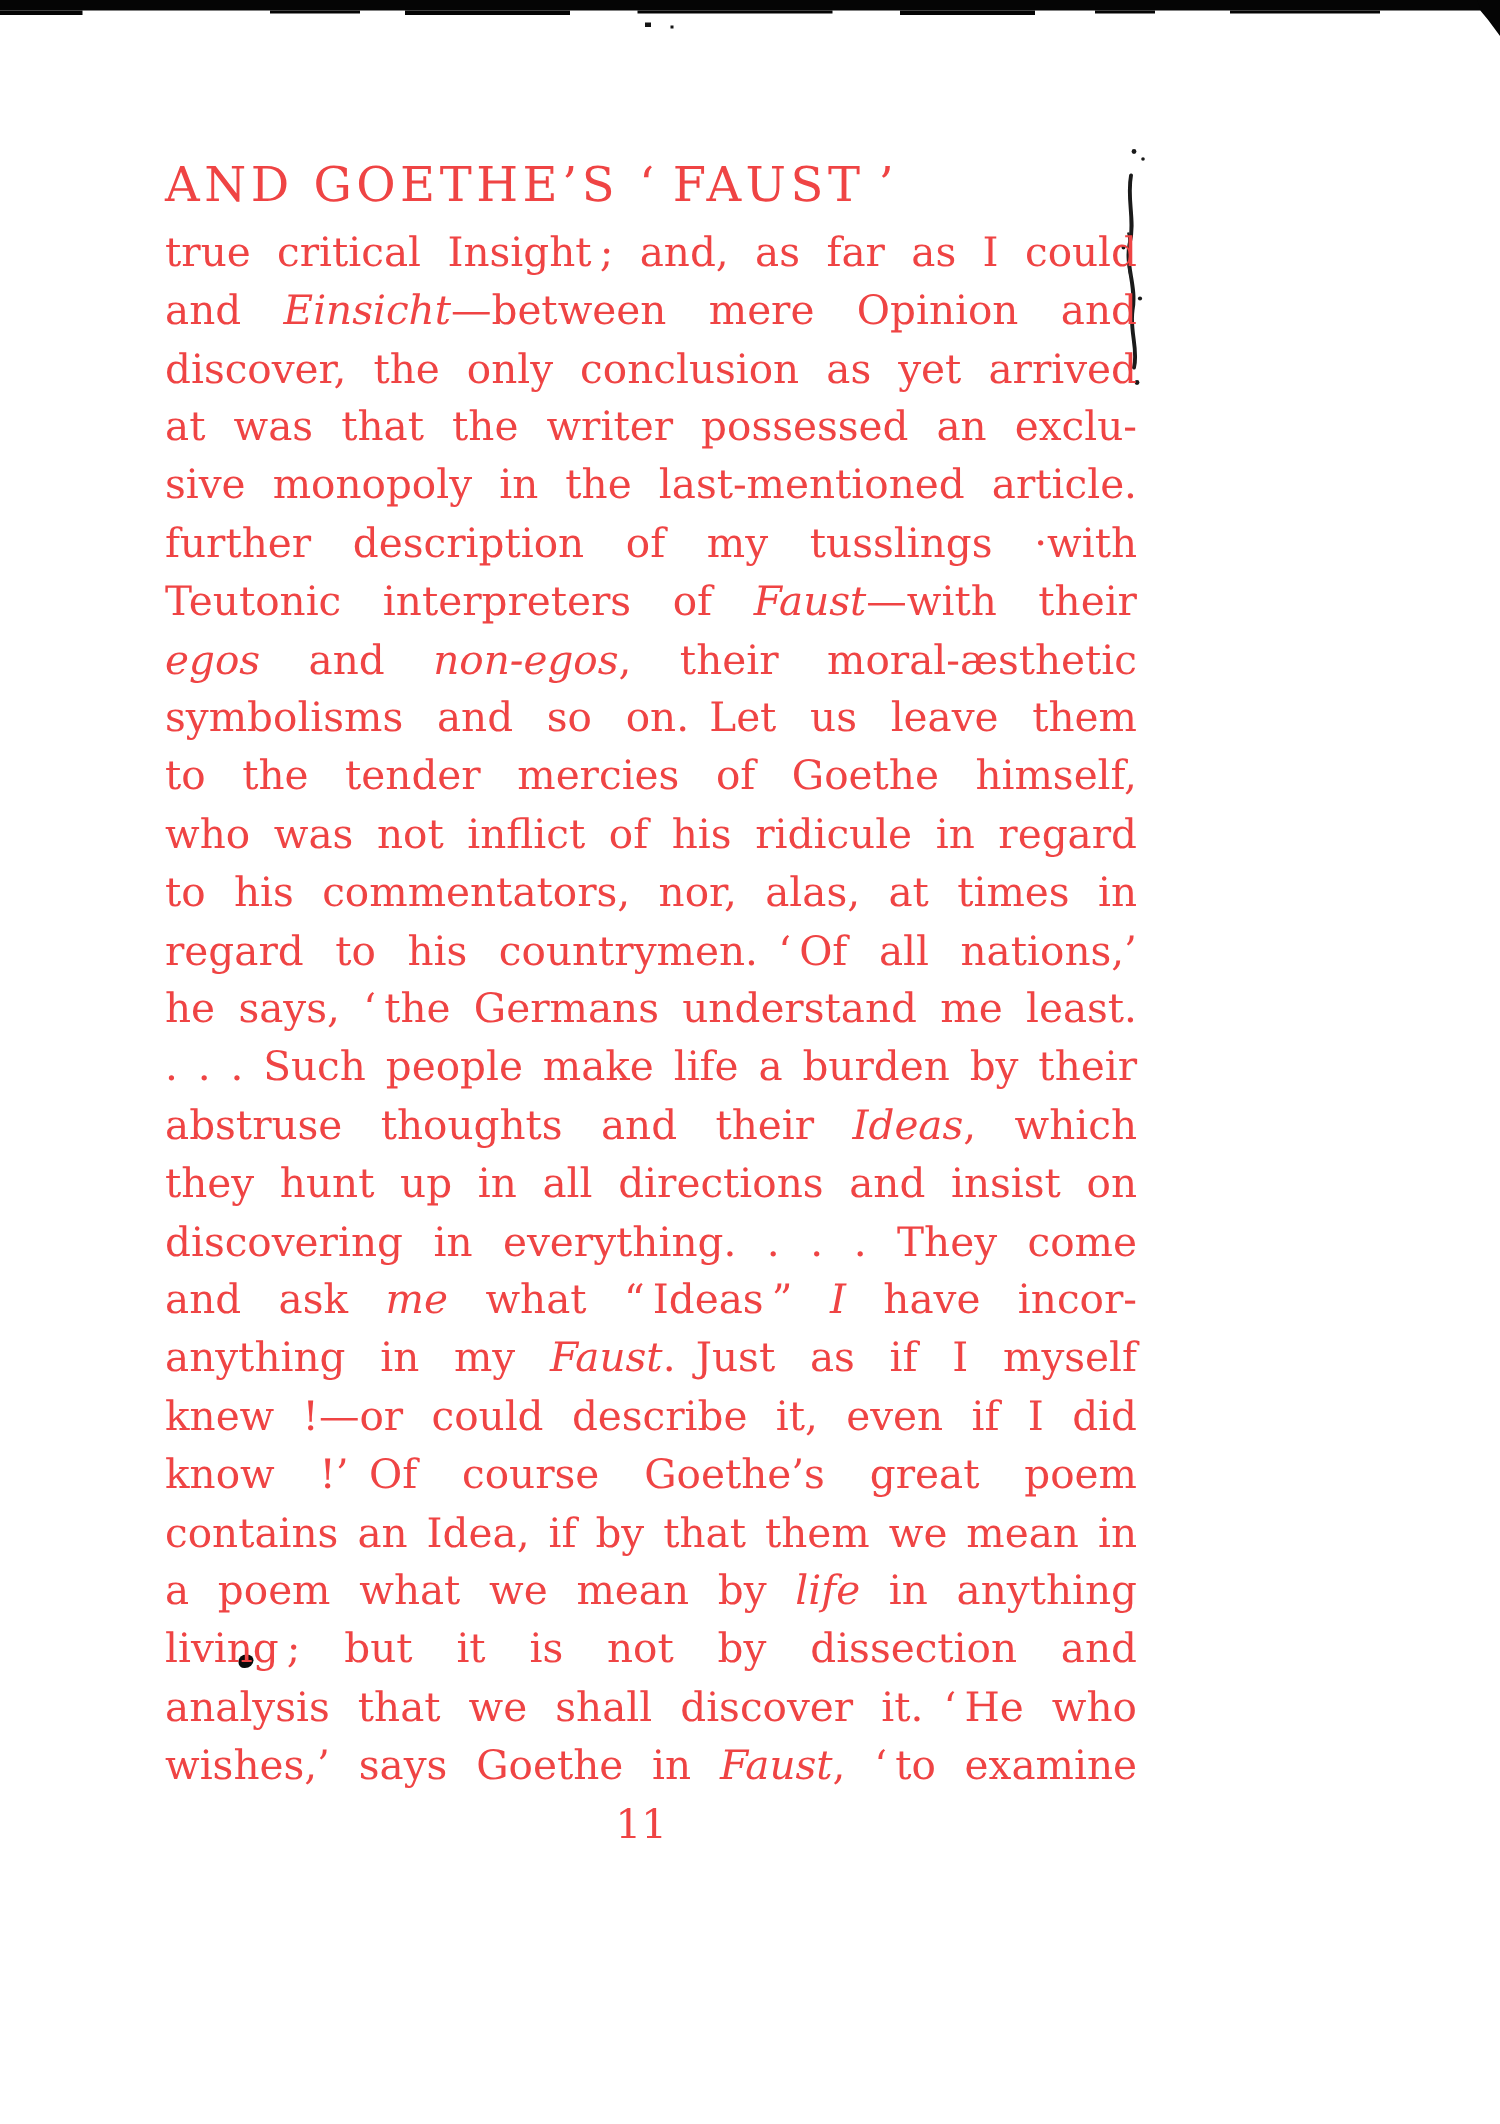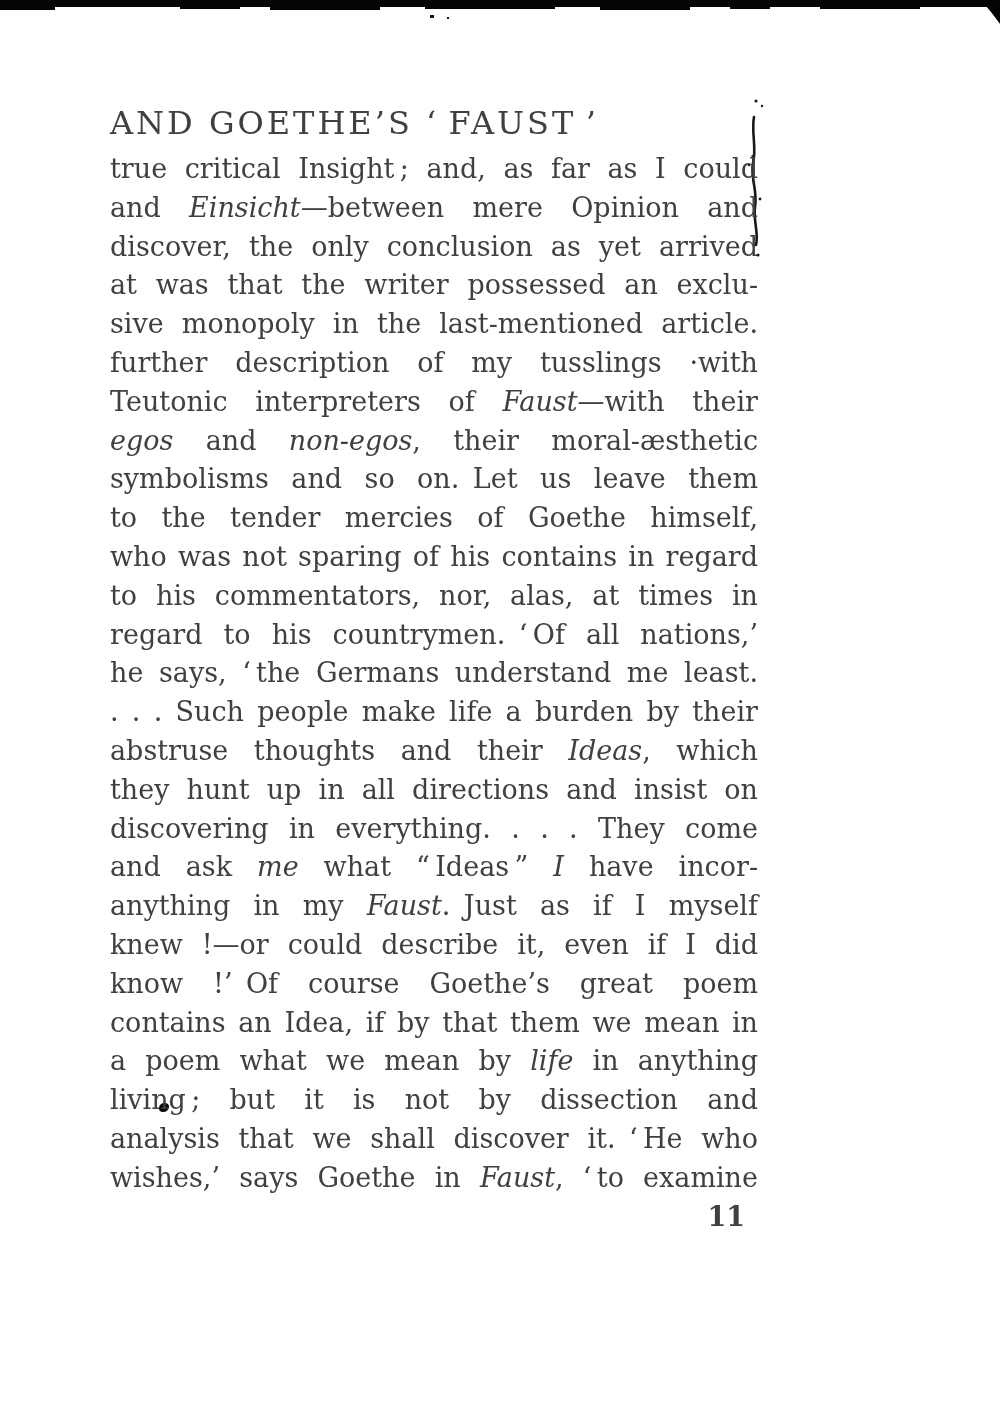--- a/index.html
+++ b/index.html
@@ -2,21 +2,21 @@
 <html><head>
 <meta charset="utf-8">
 <style>
   html,body{margin:0;padding:0;background:#ffffff;}
   .page{
     position:relative;
     width:1000px;height:1416px;
     background:#ffffff;
     overflow:hidden;
     font-family:"DejaVu Serif","Liberation Serif",serif;
-    color:#404040;
+    color:#ef4444;
   }
   
   .top-strip{position:absolute;top:0;left:0;width:1000px;height:7px;background:#050505;}
   .edge-frag{position:absolute;background:#050505;}
   .corner-blob{
     position:absolute;top:0;right:0;width:20px;height:24px;background:#050505;
     clip-path:polygon(25% 0,100% 0,100% 100%,60% 55%,35% 30%);
   }
   .scratch{position:absolute;left:740px;top:95px;}
   .ink-blot{position:absolute;left:159px;top:1103px;width:10px;height:9px;background:#0b0b0b;border-radius:55% 45% 60% 40%;}
@@ -28,21 +28,21 @@
     font-weight:400;margin-bottom:4px;white-space:nowrap;
   }
   .line{
     font-size:27px;line-height:38.8px;height:38.8px;
     text-align:justify;text-align-last:justify;
   }
   .line.indent{padding-left:38px;}
   .it{font-style:italic;}
   .pagenum{
     font-size:27px;line-height:34px;margin-top:2px;
-    text-align:right;padding-right:13px;font-weight:bold;
+    text-align:center;padding-right:13px;
   }
 </style>
 </head>
 <body>
 
 <div class="page">
 
   <div class="top-strip"></div>
   <div class="edge-frag" style="left:0;top:7px;width:55px;height:3px;"></div>
   <div class="edge-frag" style="left:180px;top:7px;width:60px;height:2px;"></div>
@@ -73,21 +73,21 @@
         <div class="line"><span>true critical Insight ; and, as far as I could</span></div>
         <div class="line"><span>and </span><span class="it">Einsicht</span><span>—between mere Opinion and</span></div>
         <div class="line"><span>discover, the only conclusion as yet arrived</span></div>
         <div class="line"><span>at was that the writer possessed an exclu-</span></div>
         <div class="line"><span>sive monopoly in the last-mentioned article.</span></div>
         <div class="line"><span>further description of my tusslings ·with</span></div>
         <div class="line"><span>Teutonic interpreters of </span><span class="it">Faust</span><span>—with their</span></div>
         <div class="line"><span class="it">egos</span><span> and </span><span class="it">non-egos</span><span>, their moral-æsthetic</span></div>
         <div class="line"><span>symbolisms and so on. Let us leave them</span></div>
         <div class="line"><span>to the tender mercies of Goethe himself,</span></div>
-        <div class="line"><span>who was not sparing of his contains in regard</span></div>
+        <div class="line"><span>who was not inflict of his ridicule in regard</span></div>
         <div class="line"><span>to his commentators, nor, alas, at times in</span></div>
         <div class="line"><span>regard to his countrymen. ‘ Of all nations,’</span></div>
         <div class="line"><span>he says, ‘ the Germans understand me least.</span></div>
         <div class="line"><span>. . . Such people make life a burden by their</span></div>
         <div class="line"><span>abstruse thoughts and their </span><span class="it">Ideas</span><span>, which</span></div>
         <div class="line"><span>they hunt up in all directions and insist on</span></div>
         <div class="line"><span>discovering in everything. . . . They come</span></div>
         <div class="line"><span>and ask </span><span class="it">me</span><span> what “ Ideas ” </span><span class="it">I</span><span> have incor-</span></div>
         <div class="line"><span>anything in my </span><span class="it">Faust</span><span>. Just as if I myself</span></div>
         <div class="line"><span>knew !—or could describe it, even if I did</span></div>

